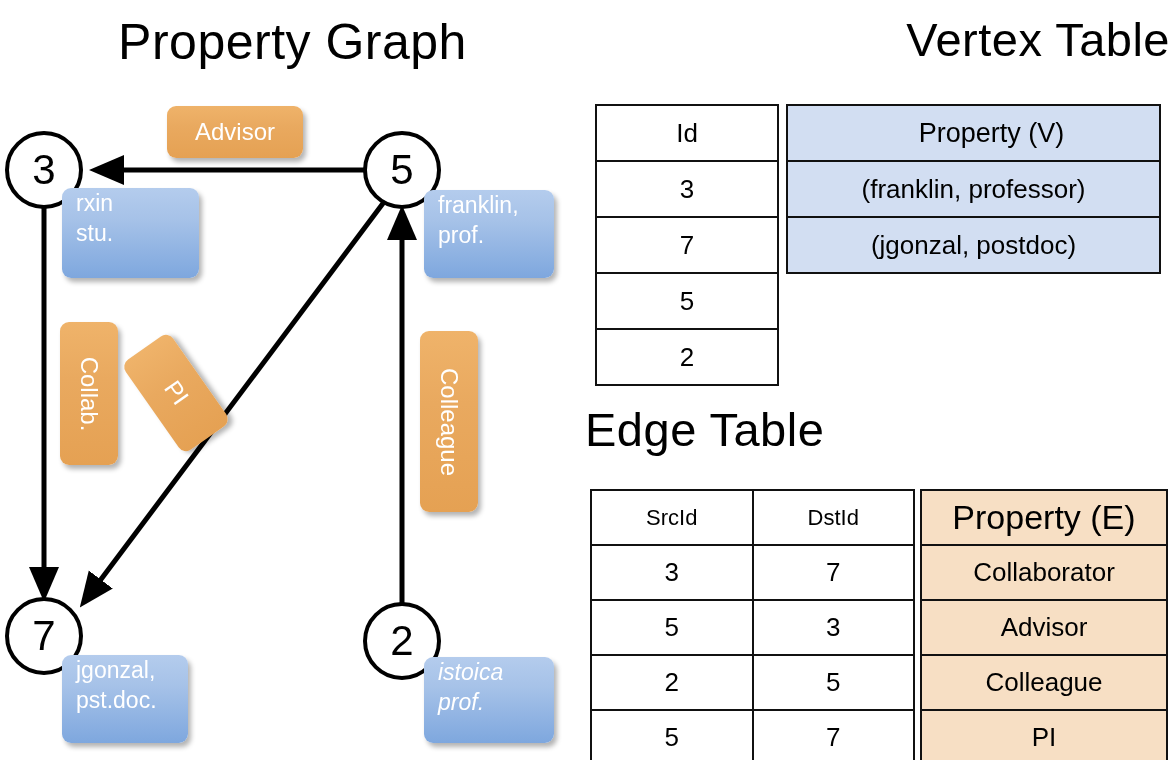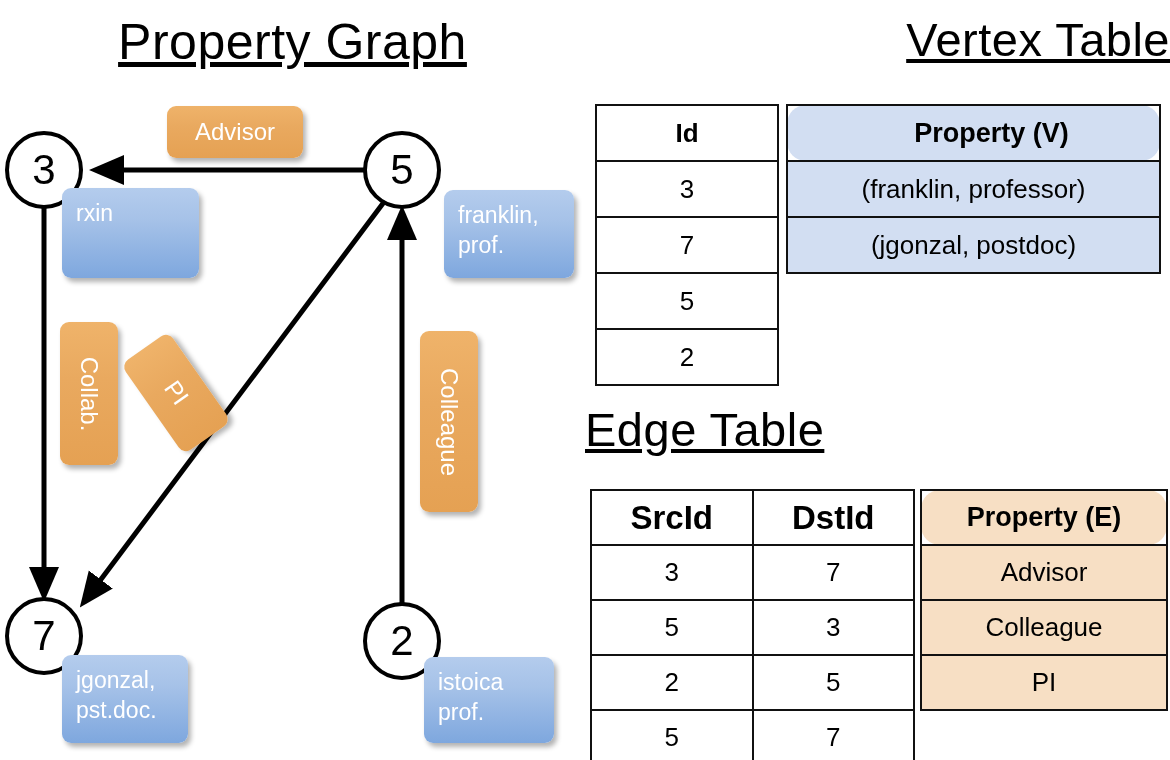--- a/index.html
+++ b/index.html
@@ -17,21 +17,20 @@
   }
 
   
   .title {
     position: absolute;
     font-family: "Liberation Sans", sans-serif;
     font-weight: 300;
     color: #000;
     letter-spacing: 0.5px;
     white-space: nowrap;
-    text-decoration: underline;
   }
   #title-property-graph {
     left: 0; top: 12px; width: 585px;
     text-align: center;
     font-size: 50px;
     line-height: 60px;
   }
   #title-vertex-table {
     left: 585px; top: 10px; width: 585px;
     text-align: right;
@@ -79,21 +78,21 @@
   .prop-box {
     position: absolute;
     border-radius: 9px;
     background: linear-gradient(to bottom, #b4cced 0%, #a6c2e8 35%, #7ea7de 100%);
     box-shadow: 3px 4px 5px rgba(0,0,0,0.30);
     color: #ffffff;
     font-family: "Liberation Sans", sans-serif;
     font-weight: 300;
     font-size: 23px;
     line-height: 30px;
-    padding: 10px 0 0 14px;
+    padding: 0 0 0 14px;
     box-sizing: border-box;
     z-index: 4;
   }
 
   
   .edge-label {
     position: absolute;
     border-radius: 9px;
     background: linear-gradient(to bottom, #efb36a 0%, #e9a95f 40%, #e5a153 100%);
     box-shadow: 3px 4px 5px rgba(0,0,0,0.30);
@@ -130,22 +129,21 @@
     font-weight: 300;
     color: #000;
   }
   .tbl td, .tbl th {
     border: 2px solid #111;
     text-align: center;
     font-weight: 300;
     padding: 0;
   }
   .tbl th {
-    font-weight: bold;
-    border-radius: 19px;
+    font-weight: normal;
   }
 
   
   #vertex-id-table {
     left: 595px; top: 104px;
     width: 184px;
   }
   #vertex-prop-table {
     left: 786px; top: 104px;
     width: 375px;
@@ -159,22 +157,22 @@
   #edge-key-table {
     left: 590px; top: 489px;
     width: 325px;
   }
   #edge-prop-table {
     left: 920px; top: 489px;
     width: 248px;
   }
   #edge-key-table td, #edge-key-table th { height: 53px; font-size: 26px; }
   #edge-prop-table td, #edge-prop-table th { height: 53px; font-size: 26px; background: #f7dfc4; }
-  #edge-key-table th { font-size: 33px; }
-  #edge-prop-table th { font-size: 27px; }
+  #edge-key-table th { font-size: 22px; }
+  #edge-prop-table th { font-size: 34px; }
 </style>
 </head>
 <body>
 
 <div class="title" id="title-property-graph">Property Graph</div>
 <div class="title" id="title-vertex-table">Vertex Table</div>
 <div class="title" id="title-edge-table">Edge Table</div>
 
 <div id="graph-panel">
 
@@ -202,30 +200,31 @@
   </div>
   <div class="node" style="left:5px; top:597px;">
     <span>7</span>
   </div>
   <div class="node" style="left:363px; top:602px;">
     <span>2</span>
   </div>
 
   <div class="prop-box" style="left:62px; top:188px; width:137px; height:90px;">
     <div>rxin</div>
-  </div>
-  <div class="prop-box" style="left:444px; top:190px; width:130px; height:88px;">
+    <div>stu.</div>
+  </div>
+  <div class="prop-box" style="left:424px; top:190px; width:130px; height:88px;">
     <div>franklin,</div>
     <div>prof.</div>
   </div>
   <div class="prop-box" style="left:62px; top:655px; width:126px; height:88px;">
     <div>jgonzal,</div>
     <div>pst.doc.</div>
   </div>
-  <div class="prop-box" style="left:424px; top:657px; width:130px; height:86px;">
+  <div class="prop-box" style="left:424px; top:657px; width:130px; height:86px;font-style:italic;">
     <div>istoica</div>
     <div>prof.</div>
   </div>
 
   <div class="edge-label" id="edge-label-advisor" style="left:167px; top:106px; width:136px; height:52px;">
     <span>Advisor</span>
   </div>
 
   <div class="edge-label vert" id="edge-label-collab" style="left:60px; top:322px; width:58px; height:143px;">
     <span>Collab.</span>
@@ -298,20 +297,23 @@
     </tr>
   </tbody>
 </table>
 
 <table class="tbl" id="edge-prop-table">
   <tbody>
     <tr>
       <th>Property (E)</th>
     </tr>
     <tr>
+      <td>Collaborator</td>
+    </tr>
+    <tr>
       <td>Advisor</td>
     </tr>
     <tr>
       <td>Colleague</td>
     </tr>
     <tr>
       <td>PI</td>
     </tr>
   </tbody>
 </table>

